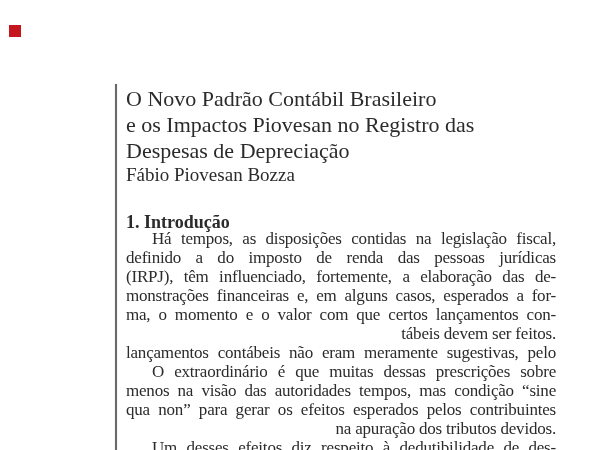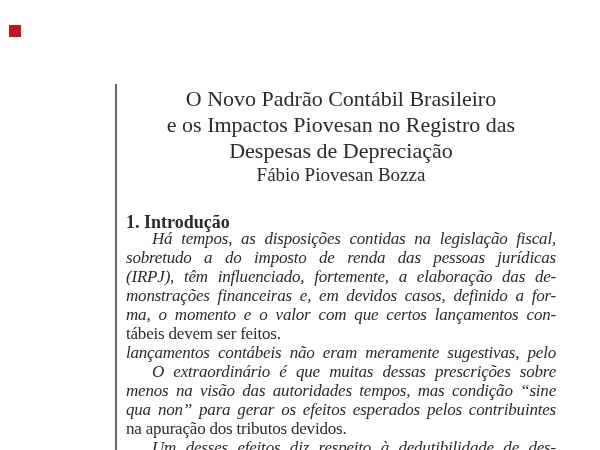--- a/index.html
+++ b/index.html
@@ -31,21 +31,21 @@
     height: 366px;
     background: #6a6a6a;
     box-shadow: 0 0 1px #9a9a9a;
   }
 
   .titleblock {
     position: absolute;
     left: 126px;
     top: 86px;
     width: 430px;
-    text-align: center;
+    text-align: left;
   }
   .title-line {
     font-size: 22px;
     line-height: 26px;
     white-space: nowrap;
   }
   .author {
     font-size: 19px;
     line-height: 22px;
   }
@@ -63,22 +63,22 @@
   .body {
     position: absolute;
     left: 126px;
     top: 229px;
     width: 430px;
     font-size: 17px;
     line-height: 19px;
     letter-spacing: -0.2px;
   }
   .bl { height: 19px; overflow: hidden; }
-  .bl.j { text-align: justify; text-align-last: justify; font-style: italic; }
-  .bl.left { text-align: left; }
+  .bl.j { text-align: justify; text-align-last: justify; }
+  .bl.left { text-align: right; }
   .bl.ind { text-indent: 26px; }
 </style>
 </head>
 <body>
 
 <div class="page">
 
   <div class="red-marker"></div>
 
   <div class="vrule"></div>
@@ -87,23 +87,23 @@
     <div class="title-line">O Novo Padrão Contábil Brasileiro</div>
     <div class="title-line">e os Impactos Piovesan no Registro das</div>
     <div class="title-line">Despesas de Depreciação</div>
     <div class="author">Fábio Piovesan Bozza</div>
   </div>
 
   <div class="heading">1. Introdução</div>
 
   <div class="body">
     <div class="bl j ind">Há tempos, as disposições contidas na legislação fiscal,</div>
-    <div class="bl j">sobretudo a do imposto de renda das pessoas jurídicas</div>
+    <div class="bl j">definido a do imposto de renda das pessoas jurídicas</div>
     <div class="bl j">(IRPJ), têm influenciado, fortemente, a elaboração das de-</div>
-    <div class="bl j">monstrações financeiras e, em devidos casos, definido a for-</div>
+    <div class="bl j">monstrações financeiras e, em alguns casos, esperados a for-</div>
     <div class="bl j">ma, o momento e o valor com que certos lançamentos con-</div>
     <div class="bl left">tábeis devem ser feitos.</div>
     <div class="bl j">lançamentos contábeis não eram meramente sugestivas, pelo</div>
     <div class="bl j ind">O extraordinário é que muitas dessas prescrições sobre</div>
     <div class="bl j">menos na visão das autoridades tempos, mas condição “sine</div>
     <div class="bl j">qua non” para gerar os efeitos esperados pelos contribuintes</div>
     <div class="bl left">na apuração dos tributos devidos.</div>
     <div class="bl j ind">Um desses efeitos diz respeito à dedutibilidade de des-</div>
   </div>
 

